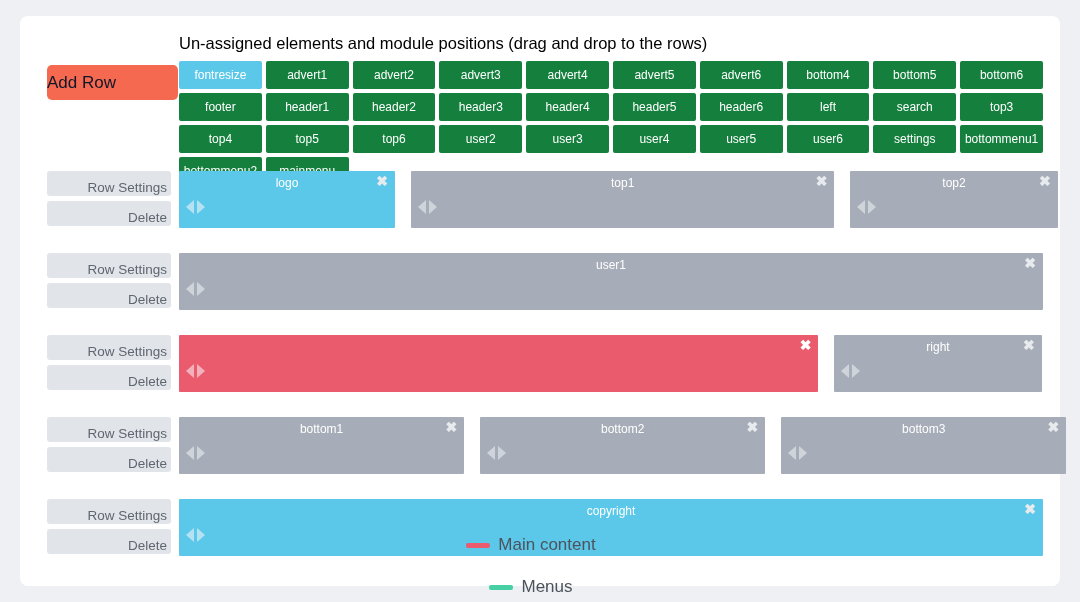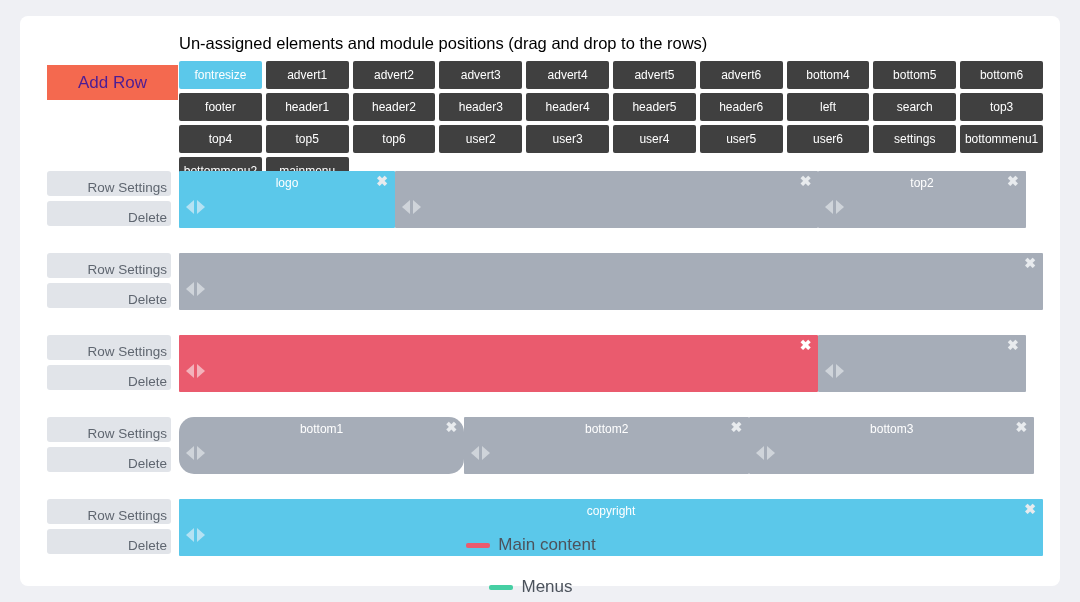--- a/index.html
+++ b/index.html
@@ -19,27 +19,27 @@
   }
 
   
   #top-area { position: absolute; left: 0; top: 0; width: 1040px; height: 145px; }
 
   #add-row-button {
     position: absolute;
     left: 27px; top: 49px;
     width: 131px; height: 35px;
     background: #f4694f;
-    border: none; border-radius: 0;
-    color: #4c1d95;
+    border: none; border-radius: 5px;
+    color: #0f172a;
     font-size: 17px;
     font-family: "Liberation Sans", sans-serif;
     cursor: pointer;
     line-height: 35px;
-    text-align: center;
+    text-align: left;
     padding: 0;
   }
 
   #unassigned-title {
     position: absolute;
     left: 159px; top: 18px;
     font-size: 16.5px;
     color: #000000;
     white-space: nowrap;
   }
@@ -57,23 +57,23 @@
     line-height: 28px;
     text-align: center;
     font-size: 12px;
     color: #ffffff;
     border-radius: 2px;
     overflow: hidden;
     white-space: nowrap;
     cursor: move;
     user-select: none;
   }
-  .chip.gray   { background: #404040; }
+  .chip.gray   { background: #15803d; }
   .chip.blue   { background: #5bc8ea; }
-  .chip.green  { background: #404040; }
+  .chip.green  { background: #15803d; }
 
   
   #rows { position: absolute; left: 0; top: 155px; width: 1040px; }
   .layout-row {
     position: relative;
     height: 74px;
     margin-bottom: 8px;
   }
   .row-controls {
     position: absolute;
@@ -93,21 +93,21 @@
     cursor: pointer;
     font-family: "Liberation Sans", sans-serif;
     padding: 4px;
   }
   .row-blocks {
     position: absolute;
     left: 159px; top: 0;
     width: 864px;
     height: 69px;
     display: flex;
-    gap: 0;
+    gap: 16px;
   }
   .block {
     position: relative;
     height: 57px;
     border-radius: 1px;
     overflow: hidden;
     cursor: move;
     user-select: none;
   }
   .block.gray  { background: #a6adb8; }
@@ -221,20 +221,21 @@
         <div class="row-blocks">
           <div class="block blue" style="flex: 0 0 25%;">
             <div class="block-label">logo</div>
             <span class="block-close">✖</span>
             <div class="resize-handles">
               <span class="tri tri-left"></span>
               <span class="tri tri-right"></span>
             </div>
           </div>
           <div class="block gray" style="flex: 0 0 49%;">
+            <div class="block-label">top1</div>
             <span class="block-close">✖</span>
             <div class="resize-handles">
               <span class="tri tri-left"></span>
               <span class="tri tri-right"></span>
             </div>
           </div>
           <div class="block gray" style="flex: 0 0 24%; padding-left: 34px;">
             <div class="block-label">top2</div>
             <span class="block-close">✖</span>
             <div class="resize-handles">
@@ -244,20 +245,21 @@
           </div>
         </div>
       </div>
       <div class="layout-row">
         <div class="row-controls">
           <button class="row-btn">Row Settings</button>
           <button class="row-btn">Delete</button>
         </div>
         <div class="row-blocks">
           <div class="block gray" style="flex: 0 0 100%;">
+            <div class="block-label">user1</div>
             <span class="block-close">✖</span>
             <div class="resize-handles">
               <span class="tri tri-left"></span>
               <span class="tri tri-right"></span>
             </div>
           </div>
         </div>
       </div>
       <div class="layout-row">
         <div class="row-controls">
@@ -266,35 +268,36 @@
         </div>
         <div class="row-blocks">
           <div class="block red" style="flex: 0 0 74%;">
             <span class="block-close">✖</span>
             <div class="resize-handles">
               <span class="tri tri-left"></span>
               <span class="tri tri-right"></span>
             </div>
           </div>
           <div class="block gray" style="flex: 0 0 24%;">
-            <span class="block-close">✖</span>
-            <div class="resize-handles">
-              <span class="tri tri-left"></span>
-              <span class="tri tri-right"></span>
-            </div>
-          </div>
-        </div>
-      </div>
-      <div class="layout-row">
-        <div class="row-controls">
-          <button class="row-btn">Row Settings</button>
-          <button class="row-btn">Delete</button>
-        </div>
-        <div class="row-blocks">
-          <div class="block gray" style="flex: 0 0 33%; border-radius: 15px;">
+            <div class="block-label">right</div>
+            <span class="block-close">✖</span>
+            <div class="resize-handles">
+              <span class="tri tri-left"></span>
+              <span class="tri tri-right"></span>
+            </div>
+          </div>
+        </div>
+      </div>
+      <div class="layout-row">
+        <div class="row-controls">
+          <button class="row-btn">Row Settings</button>
+          <button class="row-btn">Delete</button>
+        </div>
+        <div class="row-blocks">
+          <div class="block gray" style="flex: 0 0 33%;">
             <div class="block-label">bottom1</div>
             <span class="block-close">✖</span>
             <div class="resize-handles">
               <span class="tri tri-left"></span>
               <span class="tri tri-right"></span>
             </div>
           </div>
           <div class="block gray" style="flex: 0 0 33%;">
             <div class="block-label">bottom2</div>
             <span class="block-close">✖</span>

